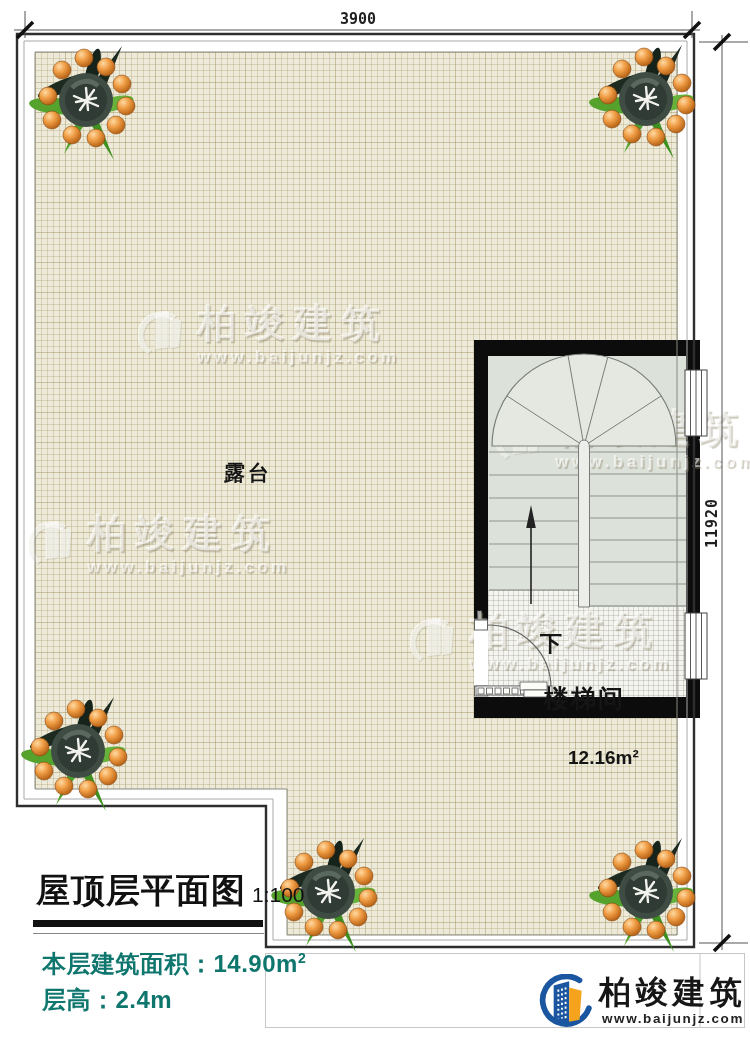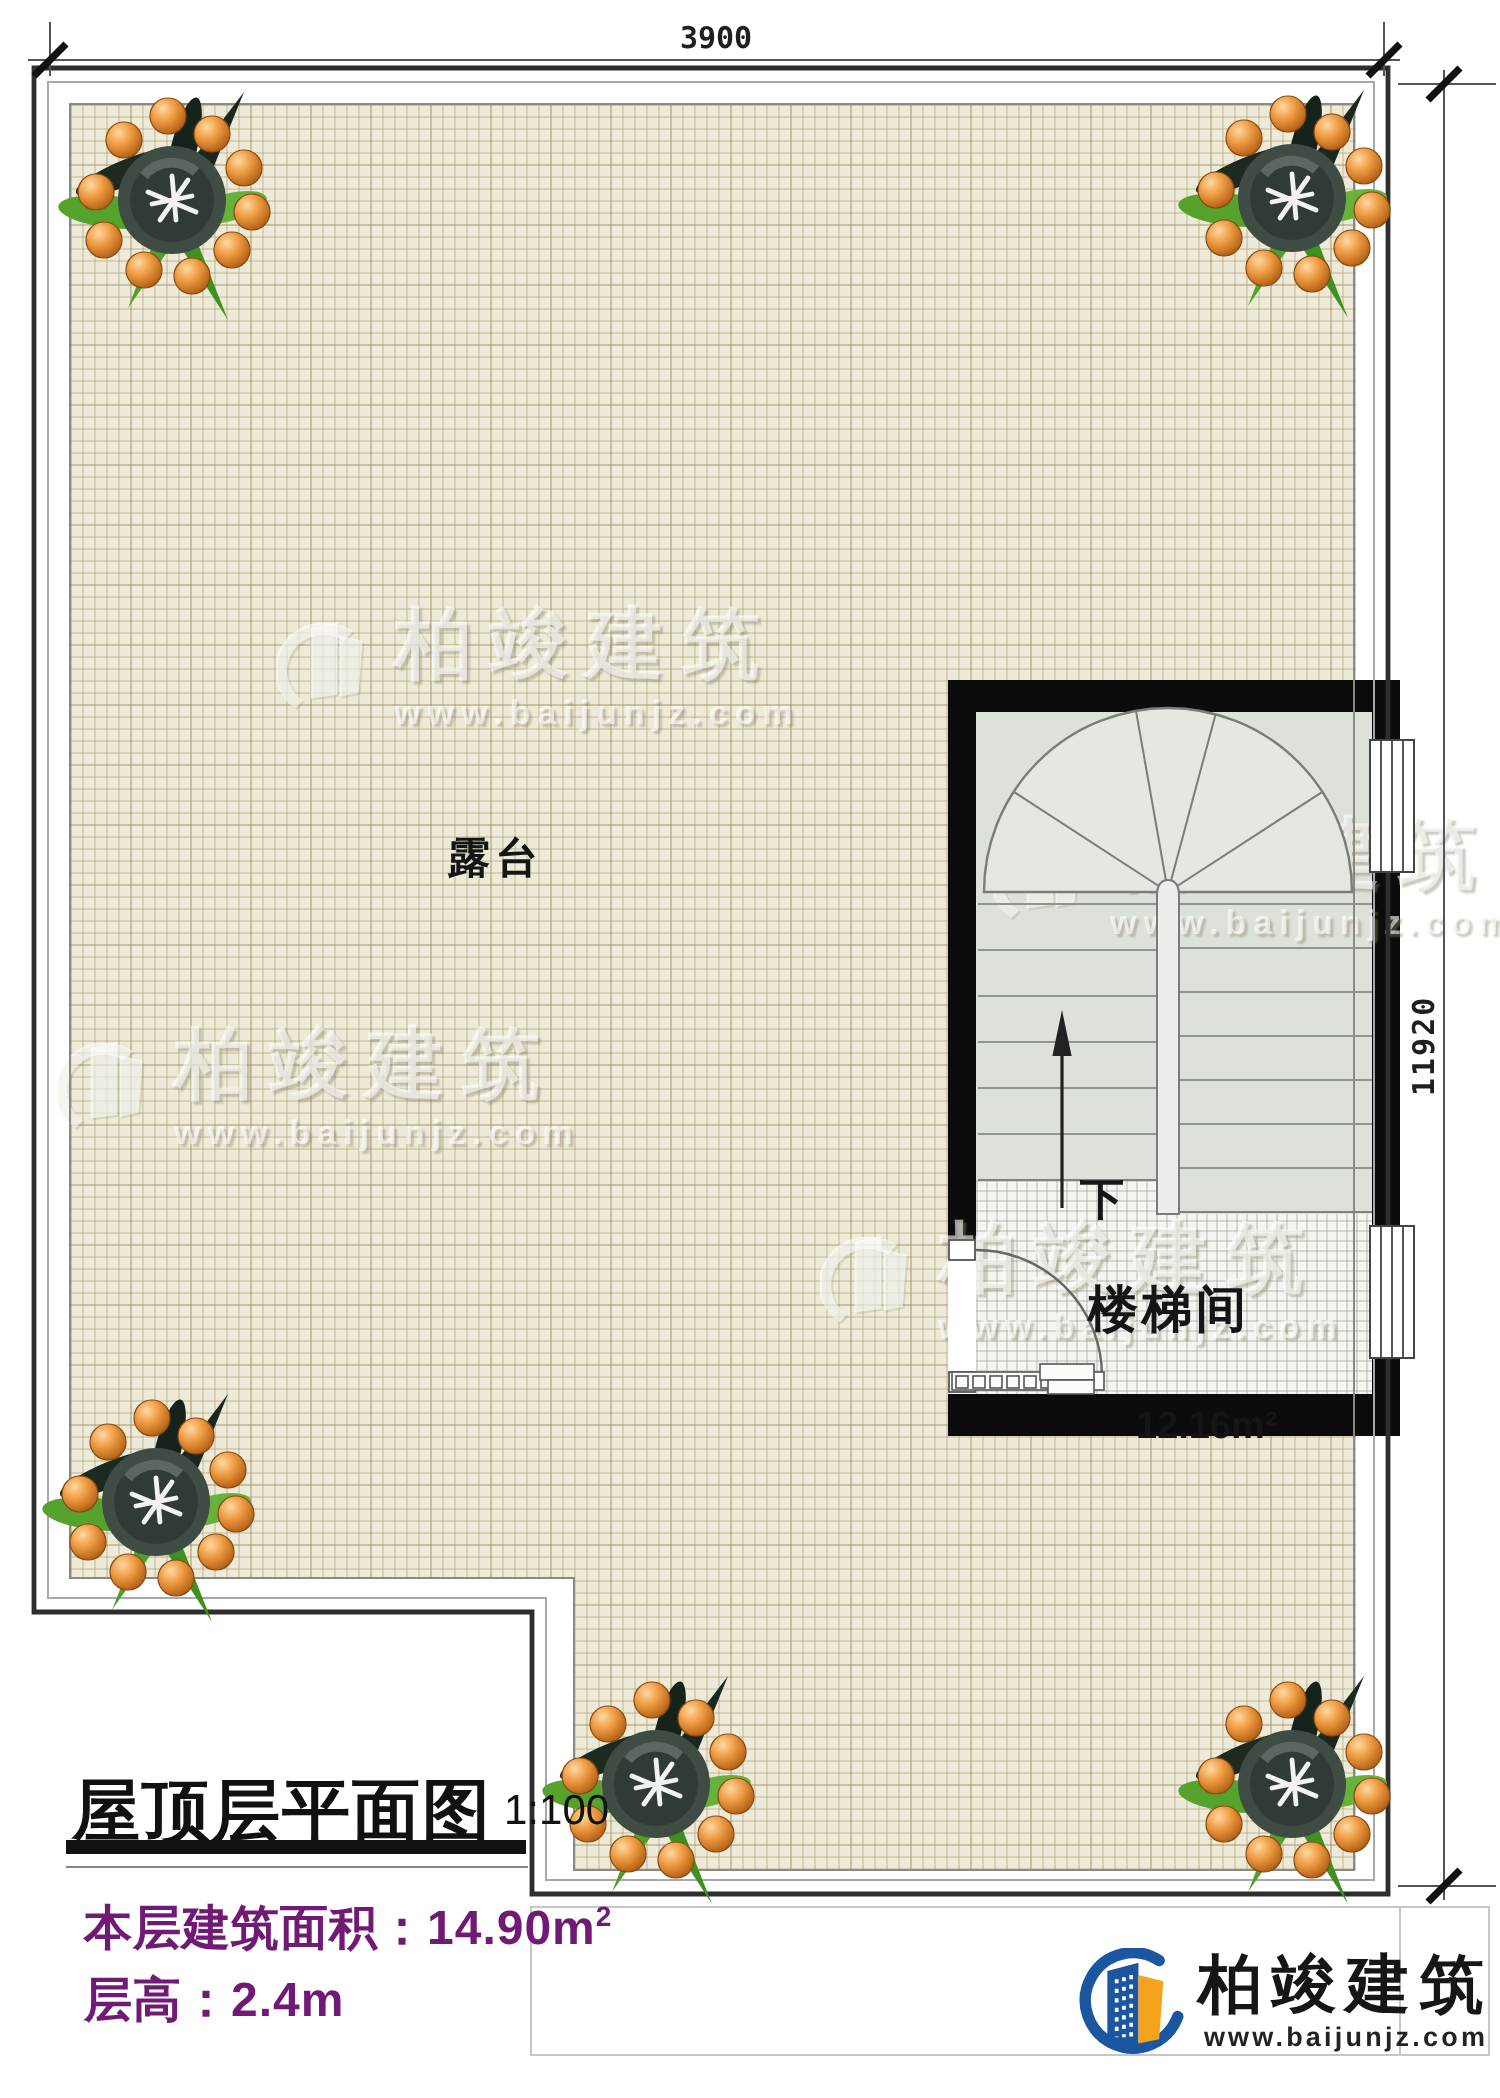--- a/index.html
+++ b/index.html
@@ -25,41 +25,41 @@
   .wall{position:absolute;background:var(--wall);}
   .treads{position:absolute;background:var(--tread);}
   .floor-tile{
     position:absolute;background-color:var(--floor-tile);
     background-image:
       linear-gradient(to right, rgba(140,140,125,.28) 1px, transparent 1px),
       linear-gradient(to bottom, rgba(140,140,125,.28) 1px, transparent 1px);
     background-size:5px 5px;
   }
   
-  .lbl{position:absolute;color:#151515;white-space:nowrap;}
+  .lbl{position:absolute;color:#151515;white-space:nowrap;margin-top:44px;}
   .lbl-terrace{font-size:21px;font-weight:bold;letter-spacing:3px;}
   .lbl-room{font-size:25px;font-weight:bold;letter-spacing:2px;}
   .lbl-area{font-size:19px;font-weight:bold;}
   .lbl-down{font-size:22px;font-weight:bold;}
   .dim{position:absolute;color:var(--dim-text);font-family:"DejaVu Sans Mono",monospace;
        font-weight:bold;font-size:15px;}
   .dim.vert{writing-mode:vertical-rl;transform:rotate(180deg);letter-spacing:1px;}
   
   .wm{position:absolute;display:flex;align-items:flex-start;gap:9px;pointer-events:none;
       color:rgba(255,255,255,.60);text-shadow:1.5px 1.5px 1px rgba(140,132,105,.42);}
   .wm-cn{font-size:39px;font-weight:bold;letter-spacing:9px;line-height:1.05;}
   .wm-www{font-size:17px;font-weight:bold;letter-spacing:3.5px;margin-top:3px;}
   .wm-icon{filter:drop-shadow(1.5px 1.5px 0 rgba(140,132,105,.35));}
   
-  .title-row{position:absolute;left:36px;top:872px;display:flex;align-items:center;color:#111;margin-top:16px;}
+  .title-row{position:absolute;left:36px;top:872px;display:flex;align-items:flex-end;color:#111;}
   .title-main{font-size:34px;font-weight:bold;letter-spacing:1px;line-height:1.1;}
   .title-scale{font-size:21px;margin-left:6px;margin-bottom:2px;font-family:Liberation Sans, sans-serif;}
   .title-bar{position:absolute;left:33px;top:920px;width:230px;height:7px;background:#111;}
   .title-line{position:absolute;left:33px;top:933px;width:231px;height:1px;background:#888;}
-  .info-row{position:absolute;left:42px;color:#701a75;font-size:24px;font-weight:bold;letter-spacing:0.5px;}
+  .info-row{position:absolute;left:42px;color:#0f766e;font-size:24px;font-weight:bold;letter-spacing:0.5px;}
   .info-row sup{font-size:14px;}
   
   .brand{position:absolute;left:534px;top:974px;display:flex;align-items:center;gap:7px;}
   .brand-txt{display:flex;flex-direction:column;align-items:center;}
   .brand-name{font-size:32px;font-weight:bold;letter-spacing:5px;color:#161616;line-height:1.05;white-space:nowrap;}
   .brand-site{font-size:13.5px;font-weight:bold;letter-spacing:1.6px;color:#222;margin-top:1px;white-space:nowrap;}
   svg{display:block;}
   .overlay{position:absolute;left:0;top:0;pointer-events:none;}
 </style>
 </head>

